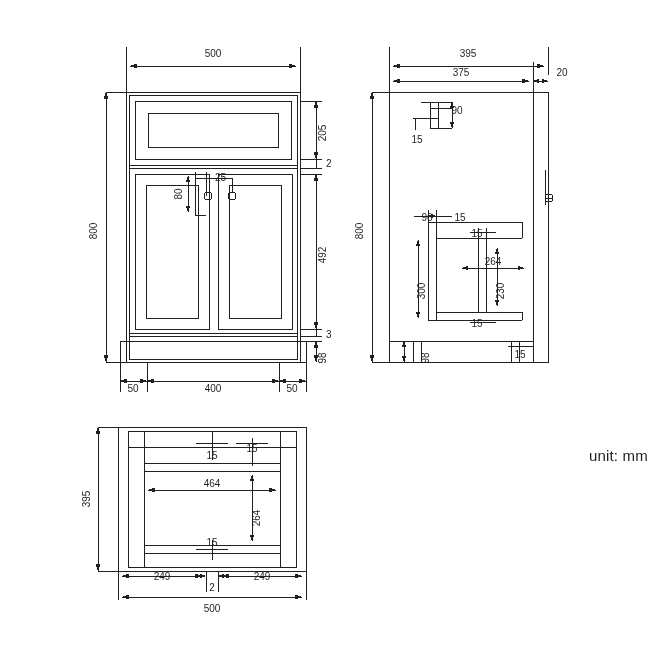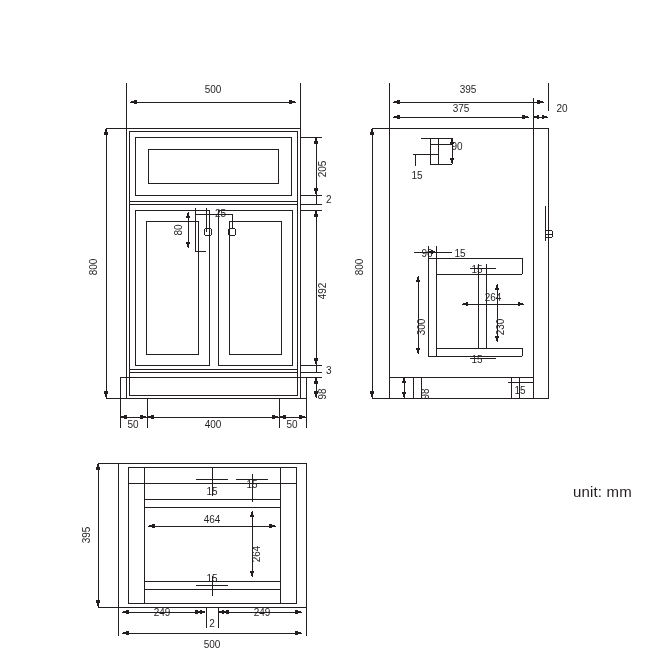--- a/index.html
+++ b/index.html
@@ -3,24 +3,24 @@
 <meta charset="utf-8">
 <style>
   html,body{margin:0;padding:0;}
   body{
     width:650px;height:650px;
     background:#ffffff;
     font-family:"Liberation Sans", sans-serif;
     color:#231f20;
     overflow:hidden;
   }
-  #stage{position:relative;width:650px;height:486px;margin-top:36px;}
+  #stage{position:relative;width:650px;height:486px;}
   svg{display:block;}
   .unit{
-    position:absolute;right:18px;bottom:22px;
+    position:absolute;right:2px;bottom:22px;
     font-size:15px;color:#231f20;letter-spacing:.2px;
   }
 </style>
 </head>
 <body>
 
 <div id="stage">
 
 <svg width="650" height="650" viewBox="0 0 650 650">
   <g fill="none" stroke="#231f20" stroke-width="1" shape-rendering="crispEdges">

